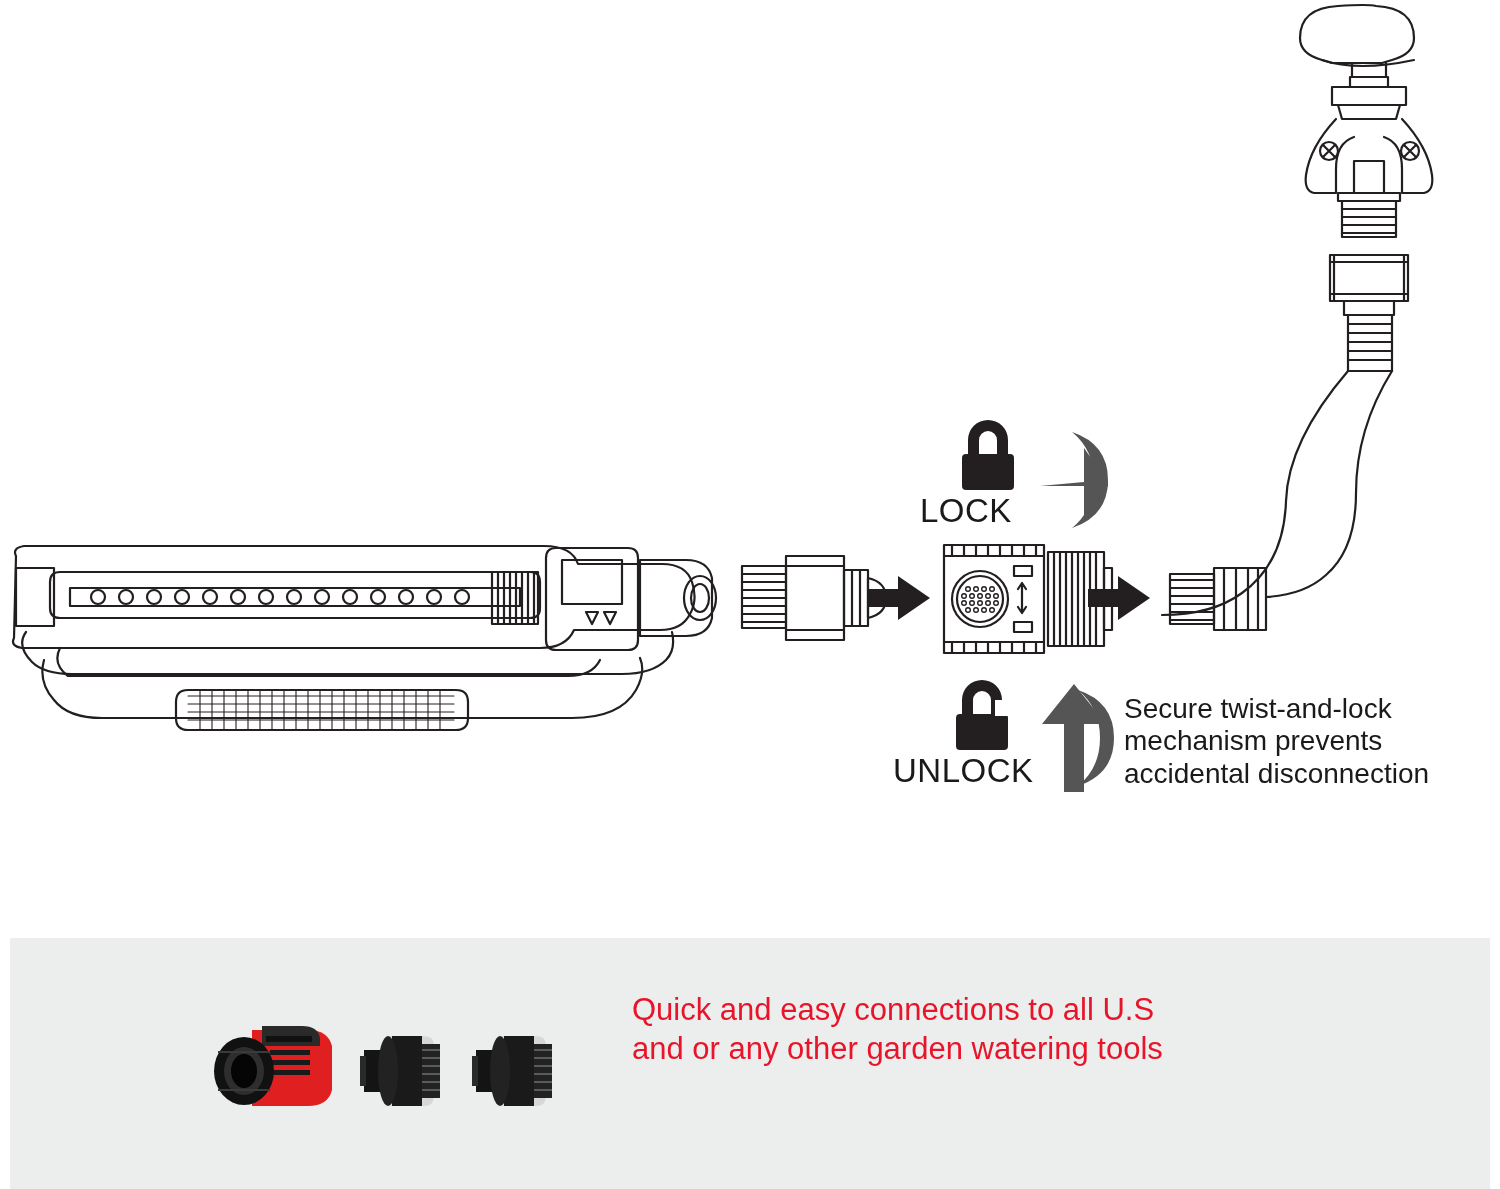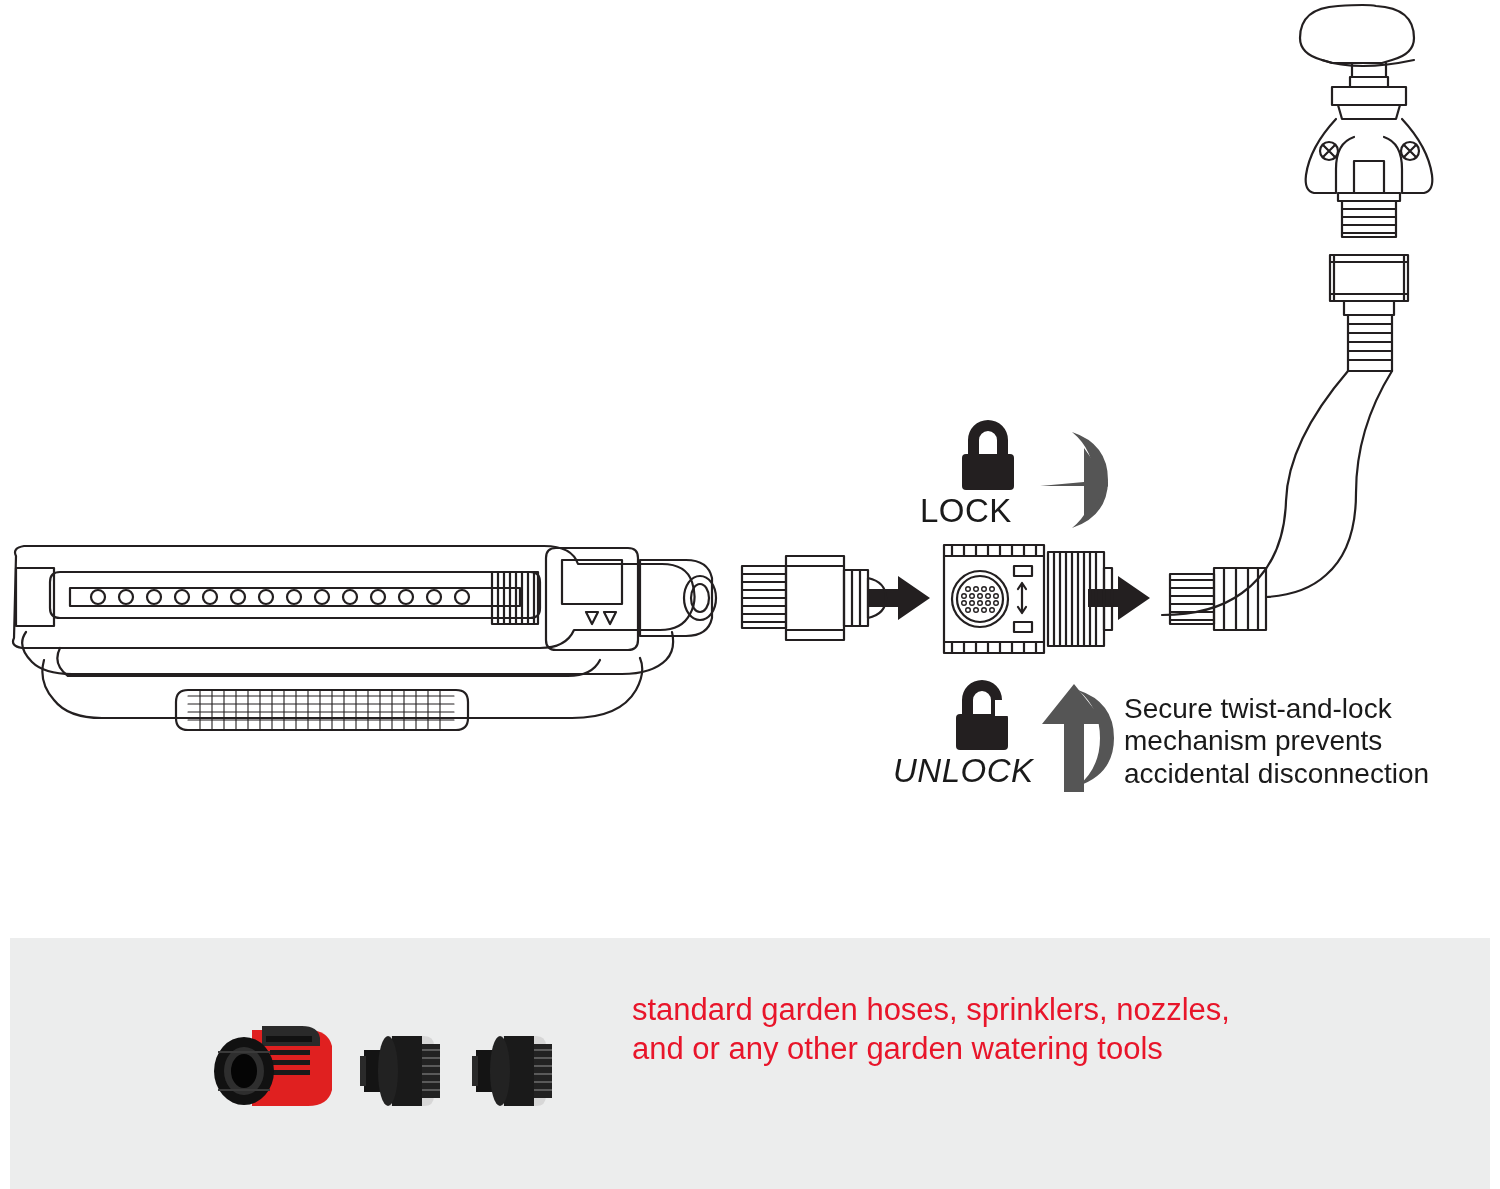--- a/index.html
+++ b/index.html
@@ -42,21 +42,21 @@
 
   
   .lock-label {
     position: absolute;
     font-size: 33px;
     color: #1a1a1a;
     letter-spacing: 0.5px;
     white-space: nowrap;
   }
   #lock-label { left: 920px; top: 492px; }
-  #unlock-label { left: 893px; top: 752px; font-style: italic; }
+  #unlock-label { left: 893px; top: 752px; }
 
   
   #mechanism-caption {
     position: absolute;
     left: 1124px;
     top: 693px;
     width: 380px;
     font-size: 28px;
     line-height: 1.16;
     color: #1a1a1a;
@@ -325,16 +325,16 @@
       <path d="M304 58 h30 v70 h-30 z" fill="#1a1a1a"></path>
       <path d="M276 72 h28 v42 h-28 z" fill="#141414"></path>
       <path d="M272 78 h6 v30 h-6 z" fill="#2a2a2a"></path>
       <ellipse cx="300" cy="93" rx="10" ry="35" fill="#222222"></ellipse>
       <path d="M334 66 h18 v54 h-18 z" fill="#222222"></path>
       <path d="M334 72 h18 M334 80 h18 M334 88 h18 M334 96 h18 M334 104 h18 M334 112 h18" stroke="#5a5a5a" stroke-width="2"></path>
     </g>
   </svg>
 
   <div id="bottom-text" class="no-select">
-    <div>standard garden hoses, sprinklers, nozzles,</div>
+    <div>Quick and easy connections to all U.S</div>
     <div>and or any other garden watering tools</div>
   </div>
 </div>
 
 </body></html>

